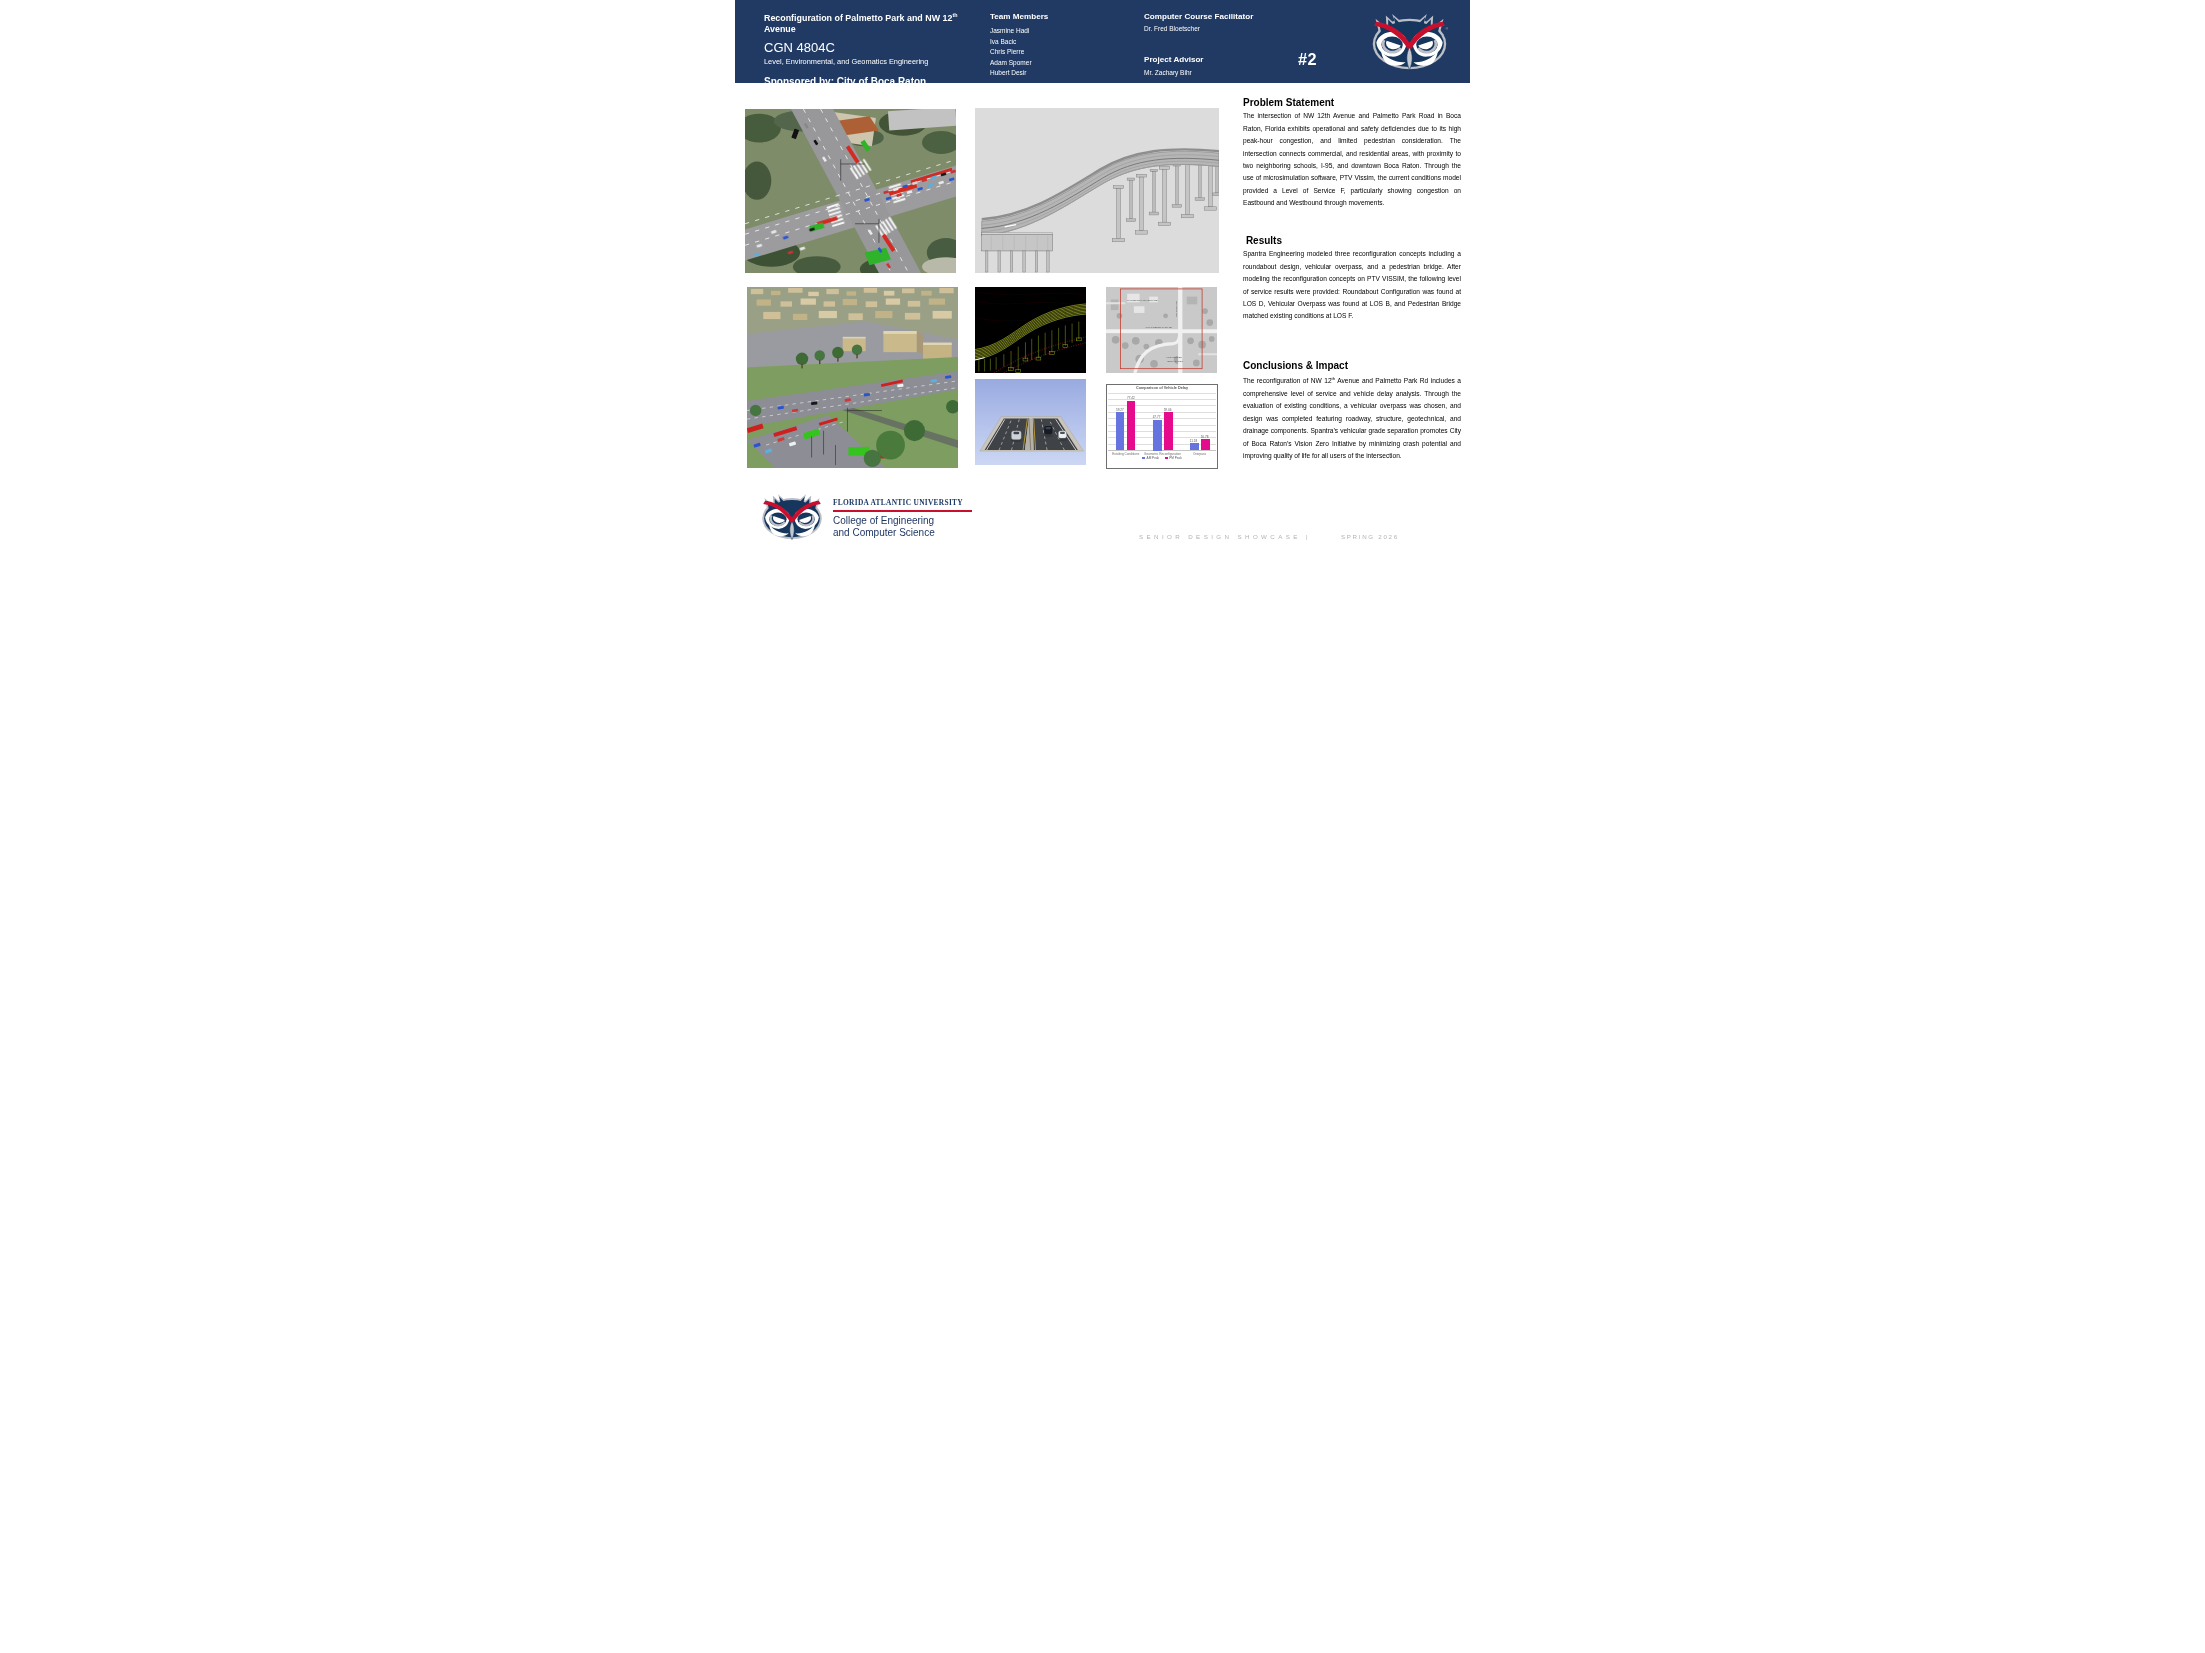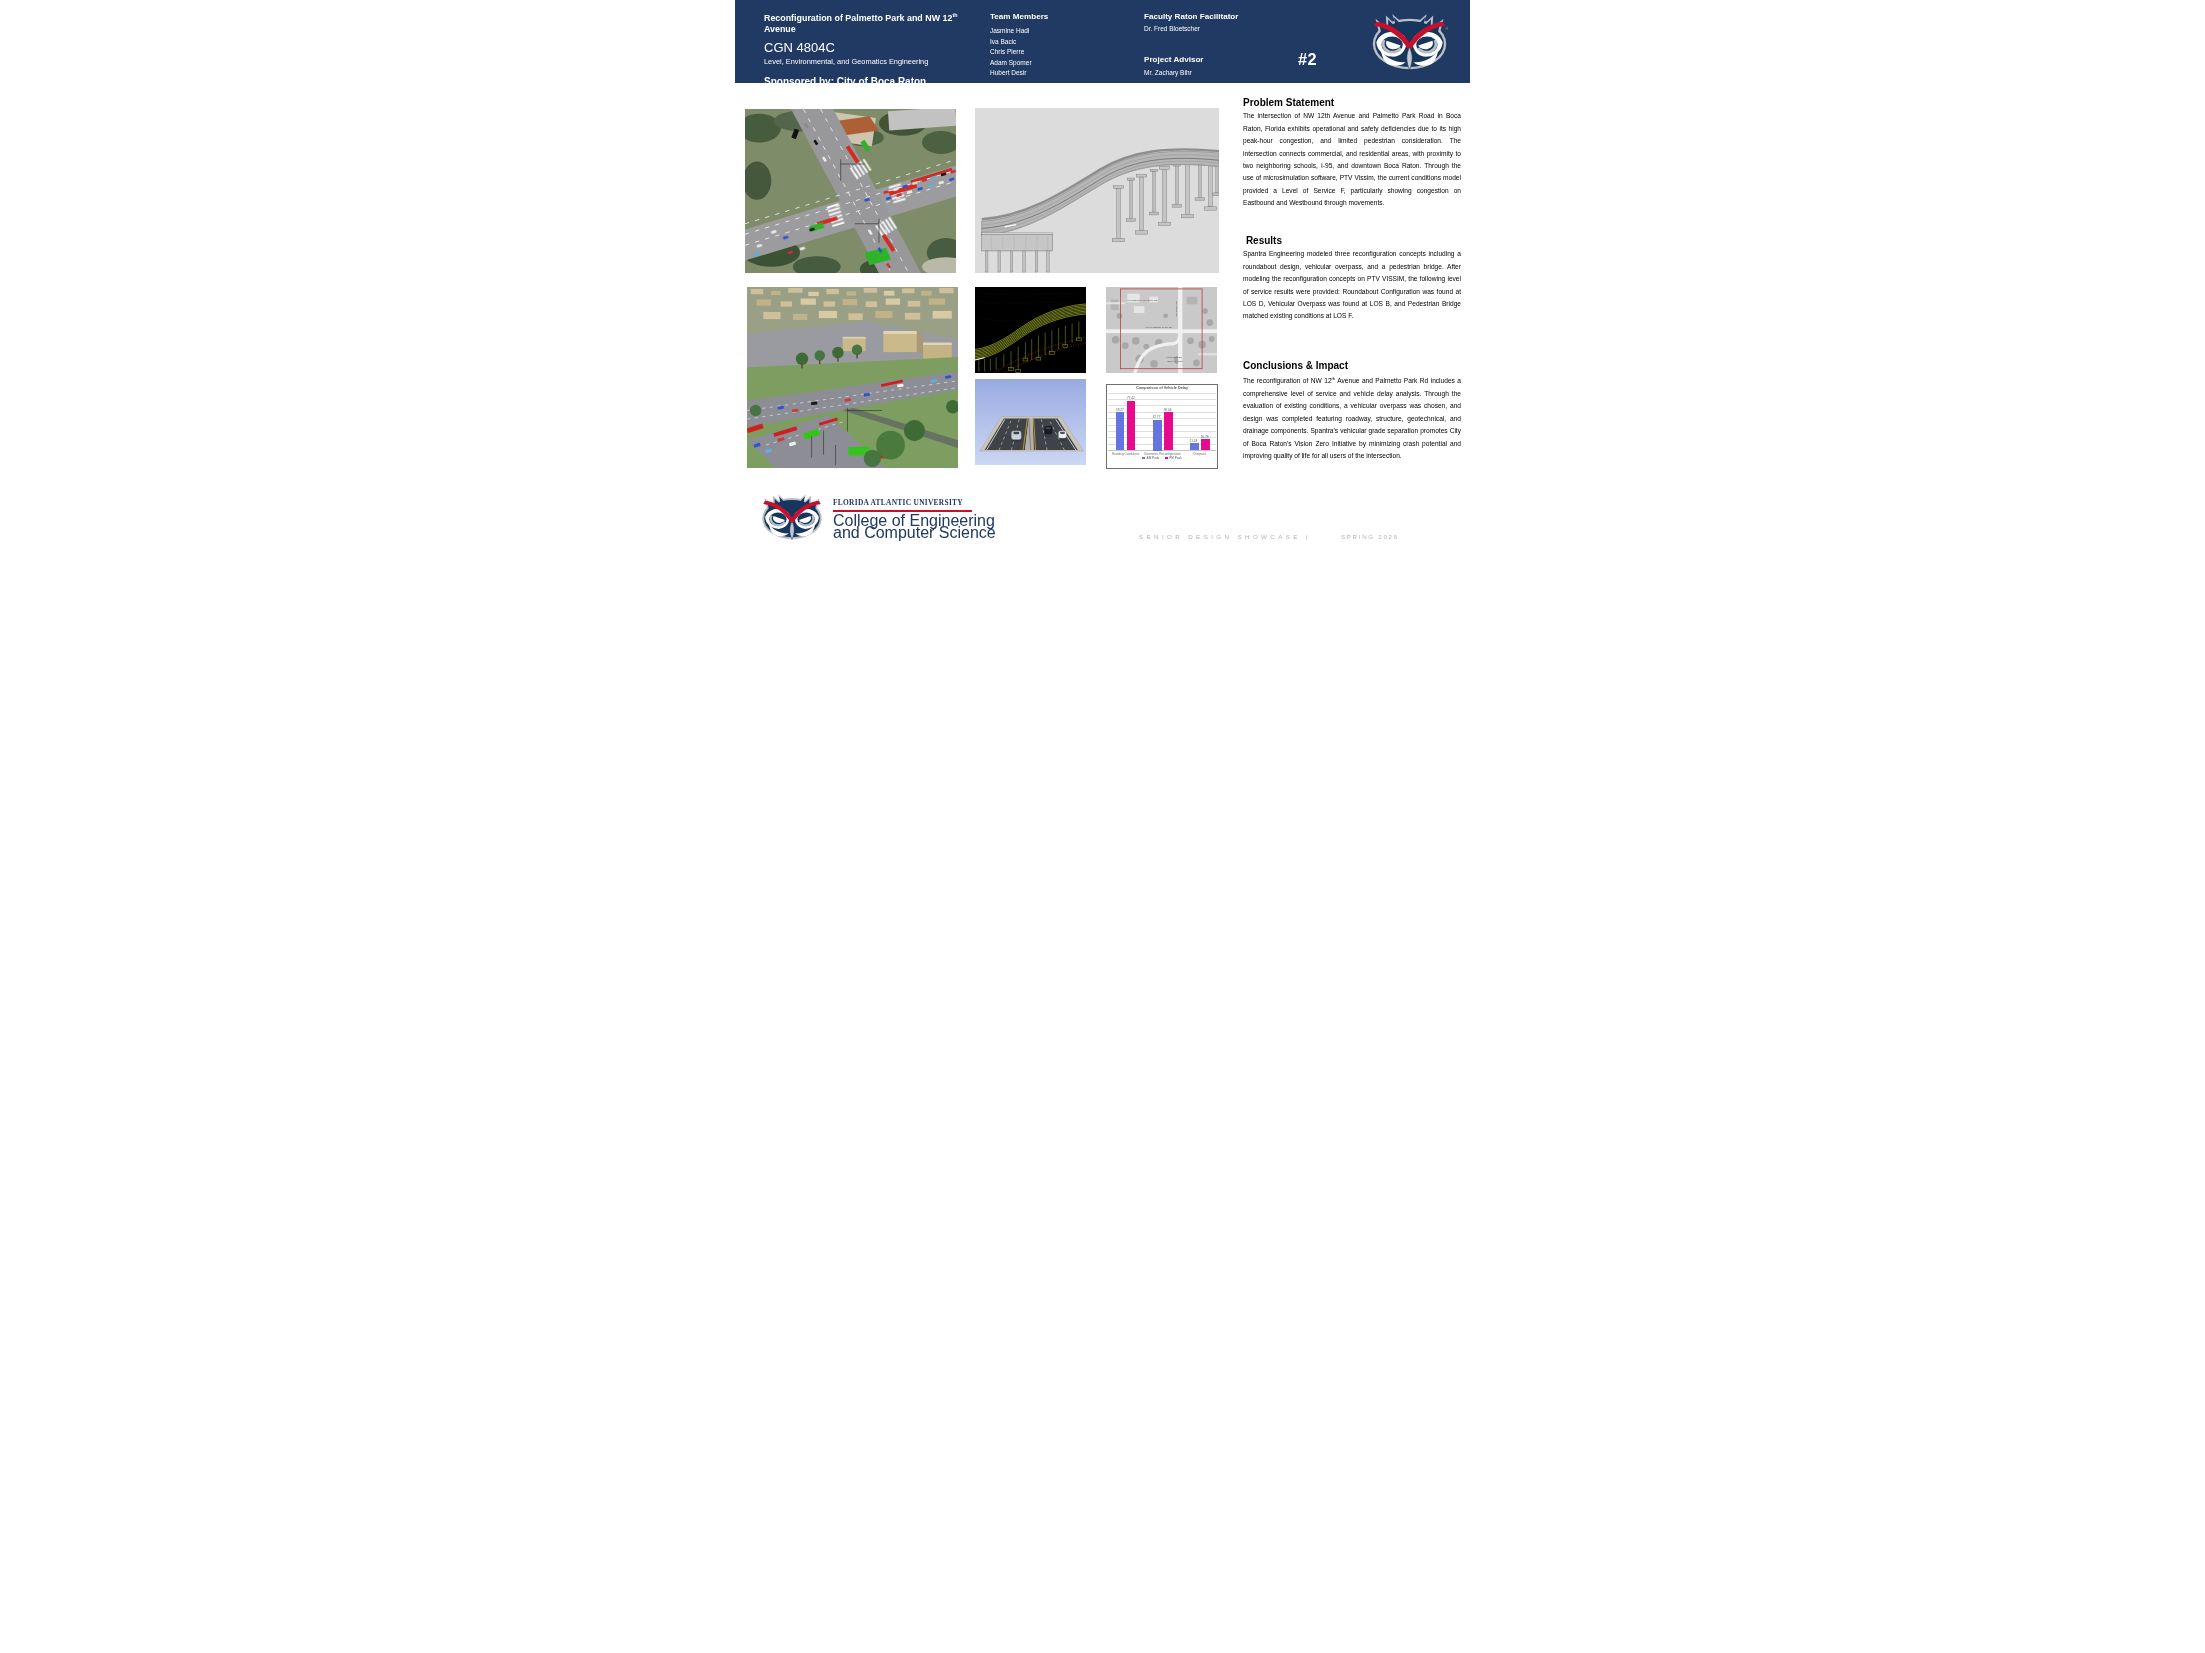--- a/index.html
+++ b/index.html
@@ -59,21 +59,21 @@
   #sec-results .sec-heading{padding-left:2.9px}
   .body-text{font-size:6.6px;line-height:12.4px;text-align:justify;font-weight:400}
   .body-text sup{font-size:4.3px}
 
   
   .owl-bottom{position:absolute;left:25px;top:493px;width:64px;height:48px}
   .fau-block{position:absolute;left:98px;top:498px}
   .fau-name{font-family:"Liberation Serif",serif;font-size:7.4px;font-weight:700;
             color:#1b3a66;letter-spacing:0.3px}
   .fau-rule{width:139px;height:1.4px;background:#C8102E;margin-top:3.4px}
-  .fau-college{font-size:16px;color:#1f3864;line-height:12.4px;margin-top:2.9px;font-weight:500}
+  .fau-college{font-size:10px;color:#1f3864;line-height:12.4px;margin-top:2.9px;font-weight:500}
   .footer-right{position:absolute;left:404px;top:533px;display:flex;align-items:baseline;color:#b5b2b2}
   .showcase{font-size:6.2px;letter-spacing:3.4px;white-space:nowrap}
   .term{font-size:6.2px;letter-spacing:1.7px;margin-left:30px;white-space:nowrap}
 </style>
 </head>
 <body>
 
 <div class="page">
 
   <svg width="0" height="0" style="position:absolute" aria-hidden="true">
@@ -113,21 +113,21 @@
       <div class="team-list">
         <div class="team-name">Jasmine Hadi</div>
         <div class="team-name">Iva Bacic</div>
         <div class="team-name">Chris Pierre</div>
         <div class="team-name">Adam Spomer</div>
         <div class="team-name">Hubert Desir</div>
       </div>
     </div>
 
     <div class="fac-col">
-      <div class="col-heading">Faculty Raton Facilitator</div>
+      <div class="col-heading">Computer Course Facilitator</div>
       <div class="fac-name">Dr. Fred Bloetscher</div>
       <div class="col-heading advisor-heading">Project Advisor</div>
       <div class="fac-name">Mr. Zachary Bihr</div>
     </div>
 
     <div class="poster-num">#2</div>
 
     <svg class="owl-top" viewBox="0 0 200 150">
         <use href="#fau-owl"></use>
       </svg>

